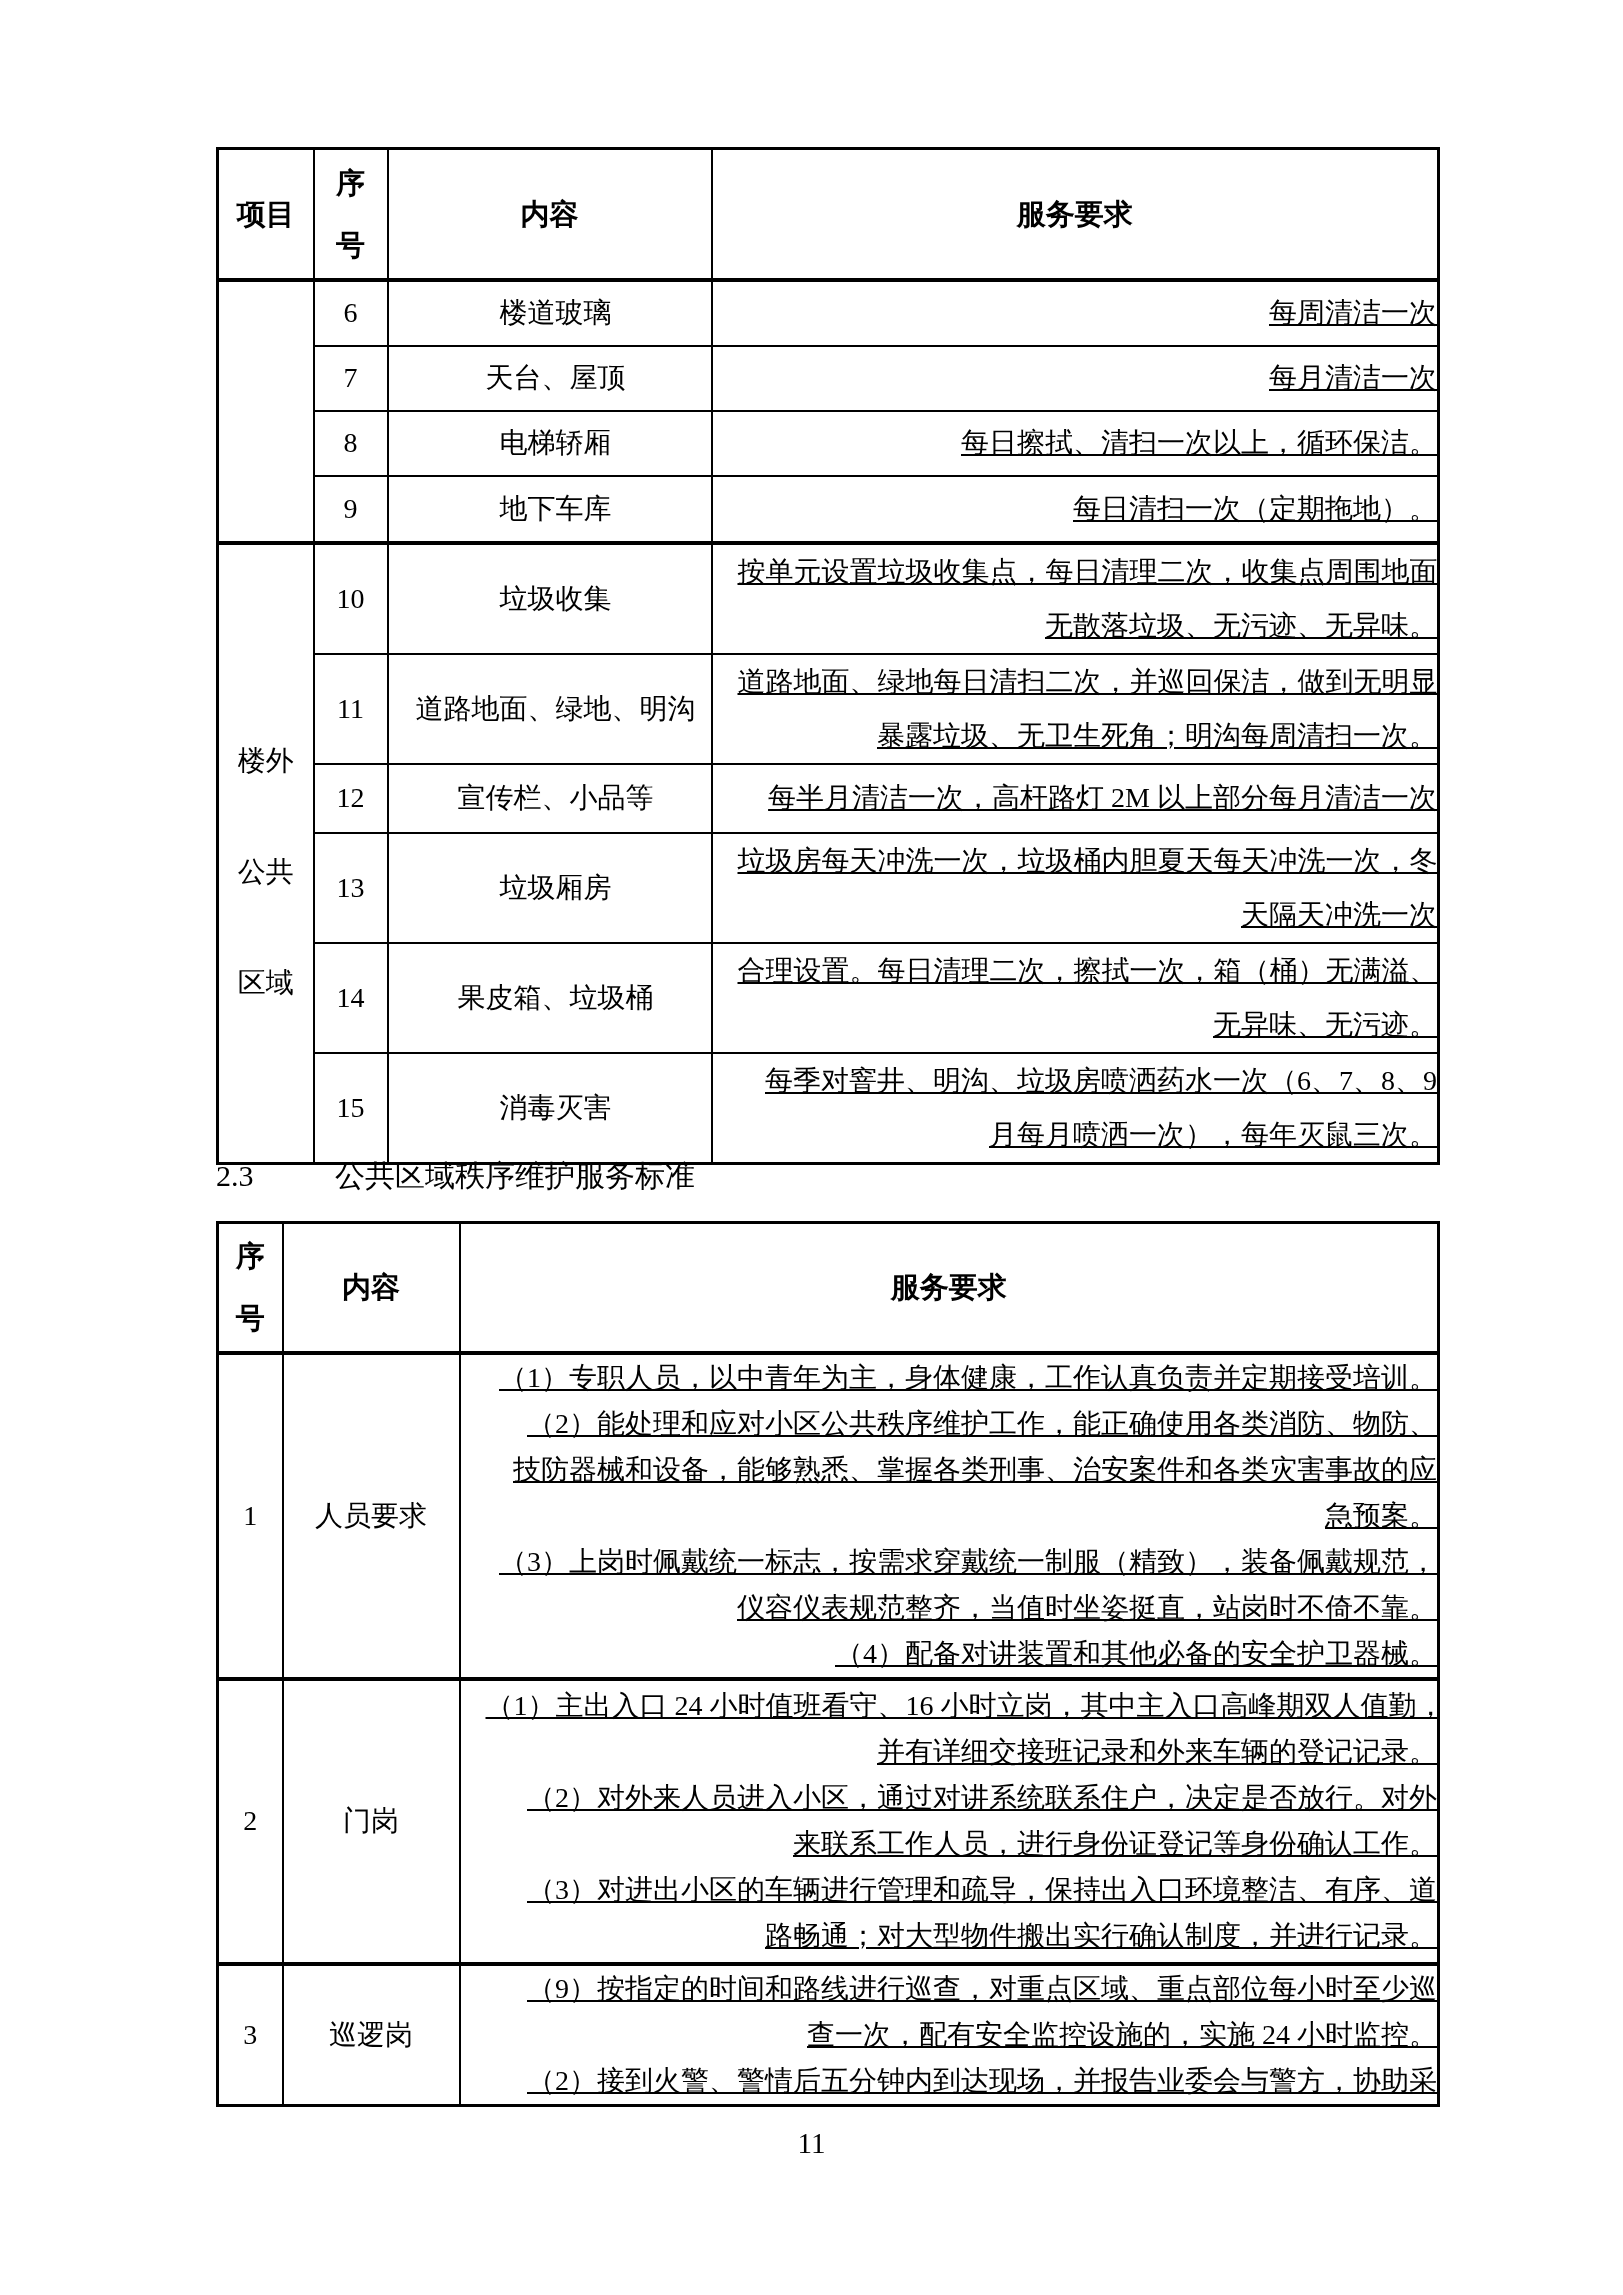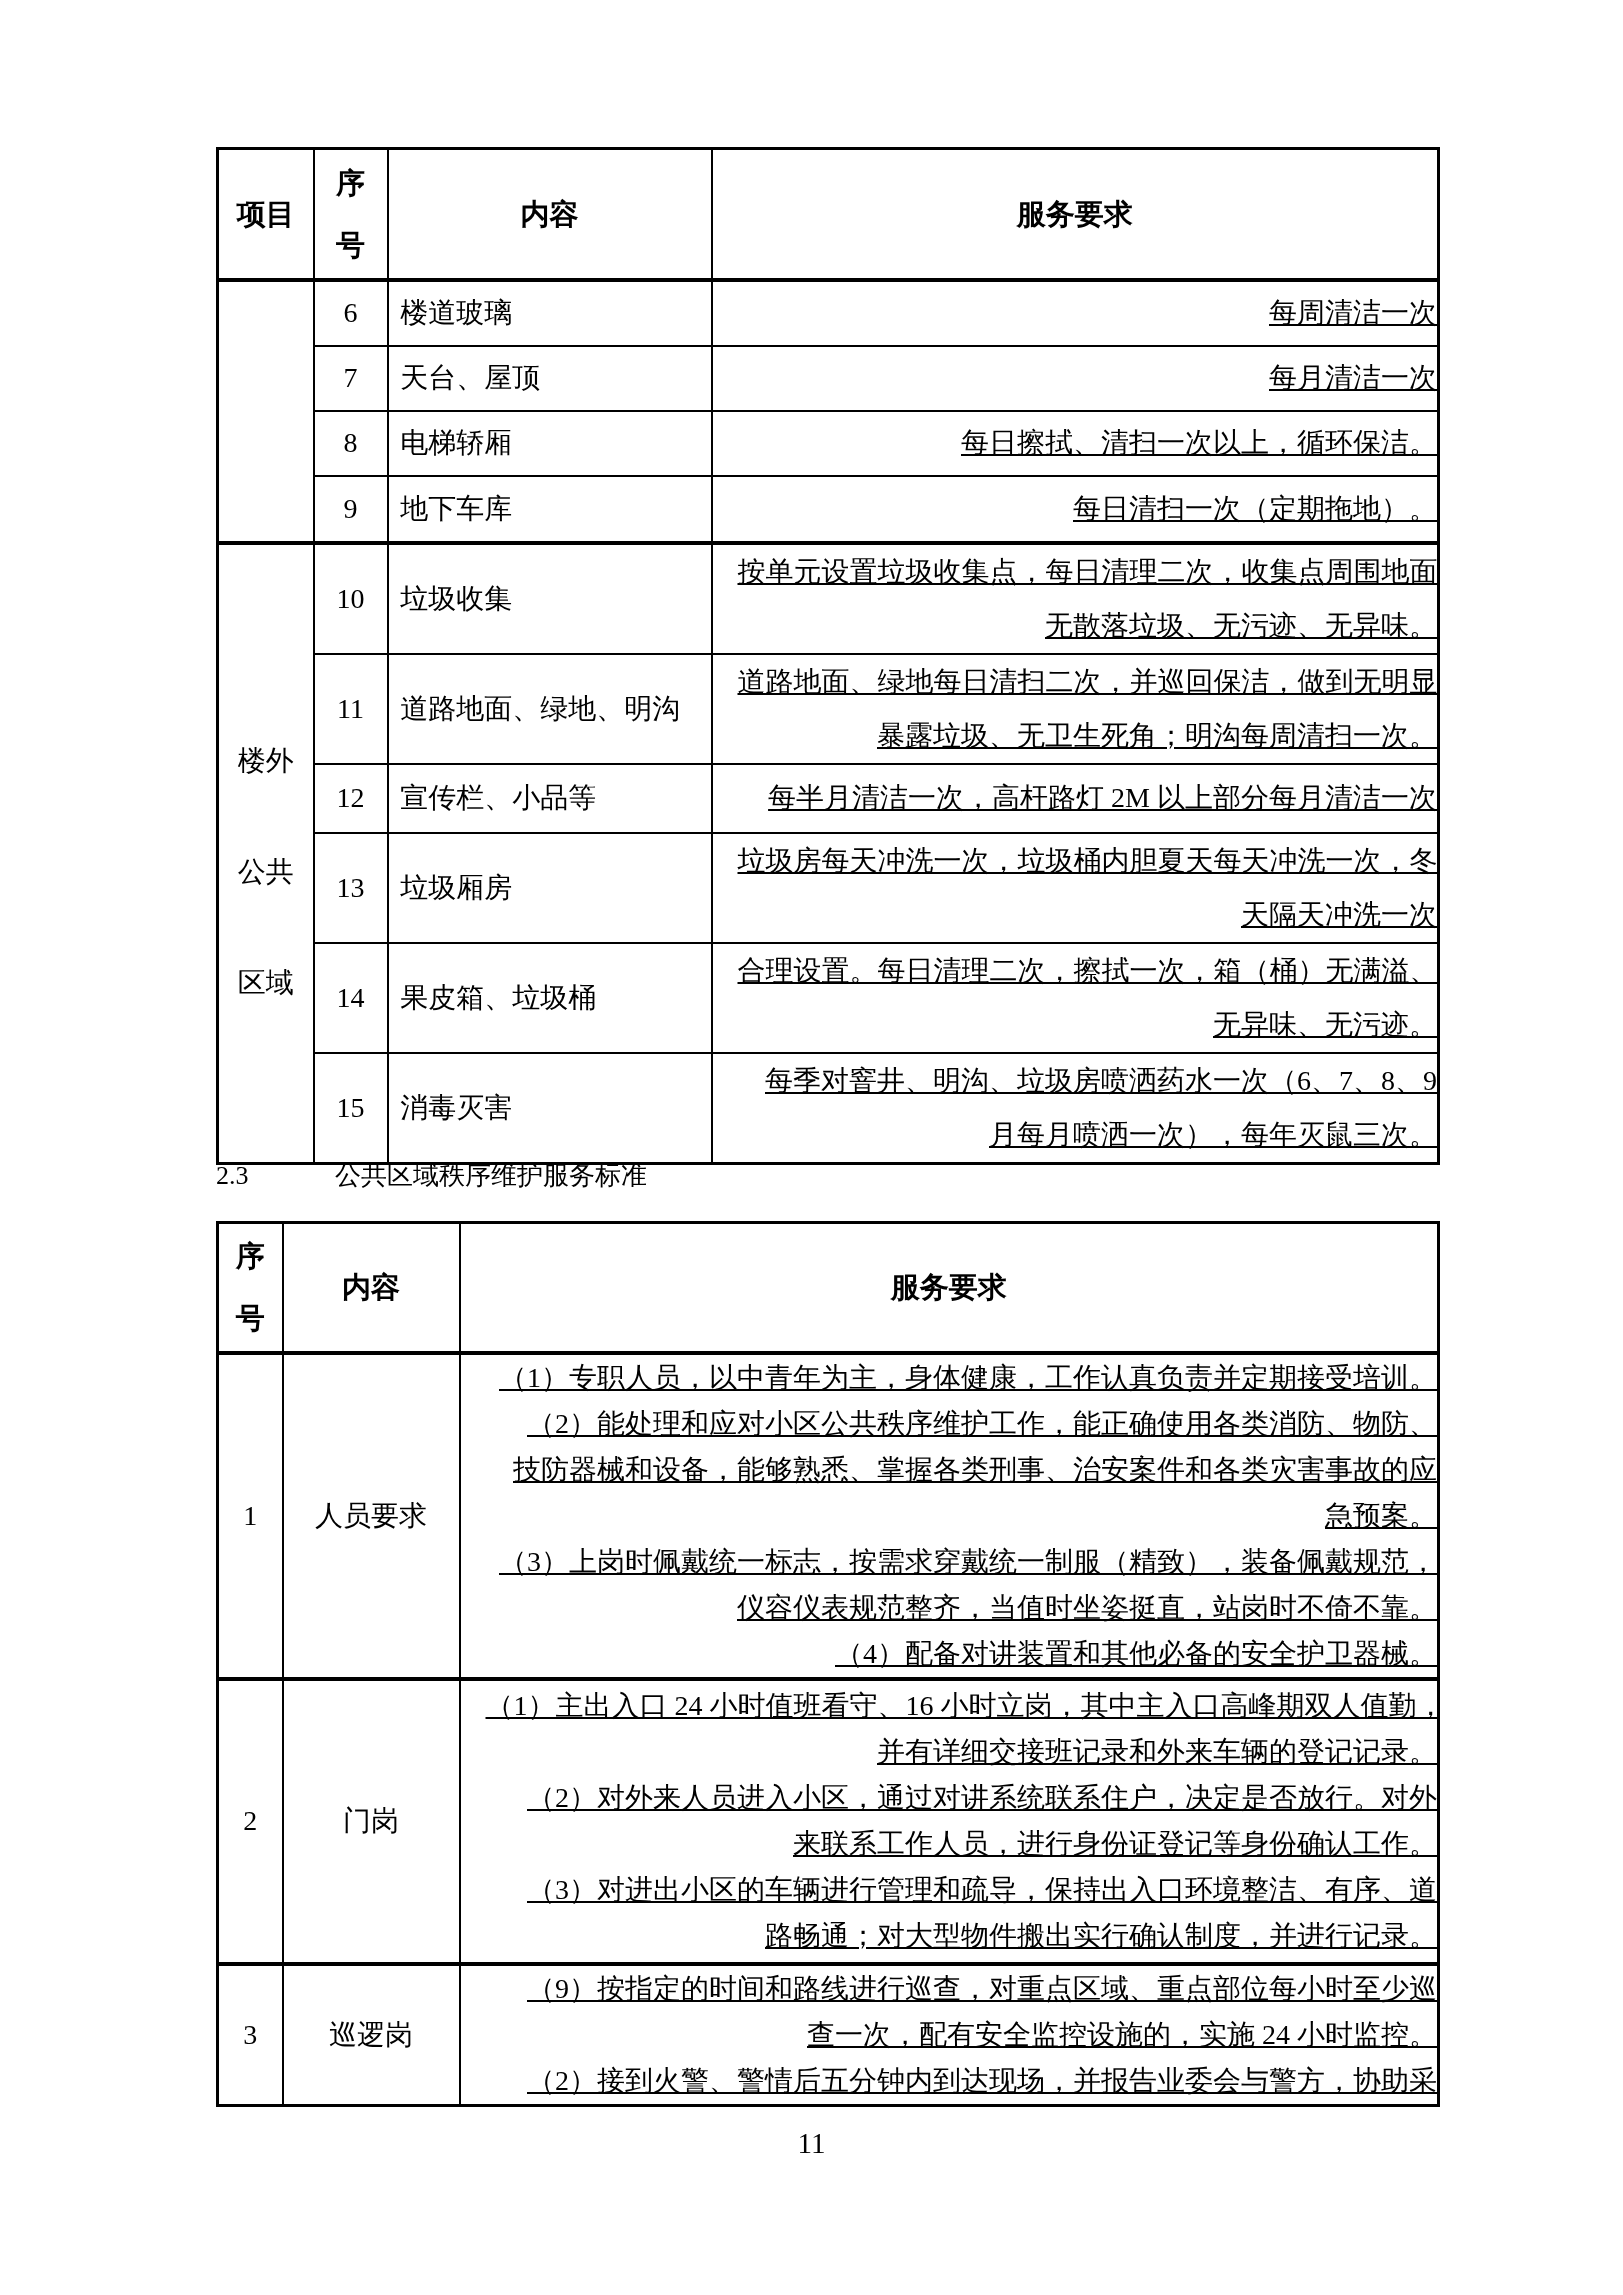--- a/index.html
+++ b/index.html
@@ -27,36 +27,36 @@
   
   .t1 tr.hdr th   { border-bottom:4.6px solid #000; }
   .t1 tr.thick td { border-top:4.6px solid #000; }
   .t2 tr.hdr th   { border-bottom:4.6px solid #000; }
   .t2 tr.sep td   { border-top:4.6px solid #000;margin-top:12px; }
 
   .pre { white-space:pre; }
   th.two-line { line-height:62px; }
 
   .no  { text-align:center; }
-  .cnt { text-align:left; padding-left:11.8px; }
+  .cnt { text-align:center; padding-left:11.8px; }
   .req { text-align:right; padding-left:25px; white-space:pre;text-decoration:underline; }
 
   .t2 .req { line-height:46px; }
   .t2 .cnt-c { text-align:center; }
 
   .group {
     text-align:center;
     line-height:111px;
     padding-top:36px;
     white-space:pre;
   }
 
   .heading {
     position:absolute; left:216px; top:1159px;
-    font-size:26px; line-height:33px; white-space:nowrap;
+    font-size:30px; line-height:33px; white-space:nowrap;
   }
   .heading .hnum { display:inline-block; width:119px; }
 
   .pageno {
     position:absolute; left:0; top:2127px; width:1623px;
     text-align:center; font-size:29px;
   }
 </style>
 </head>
 <body>

